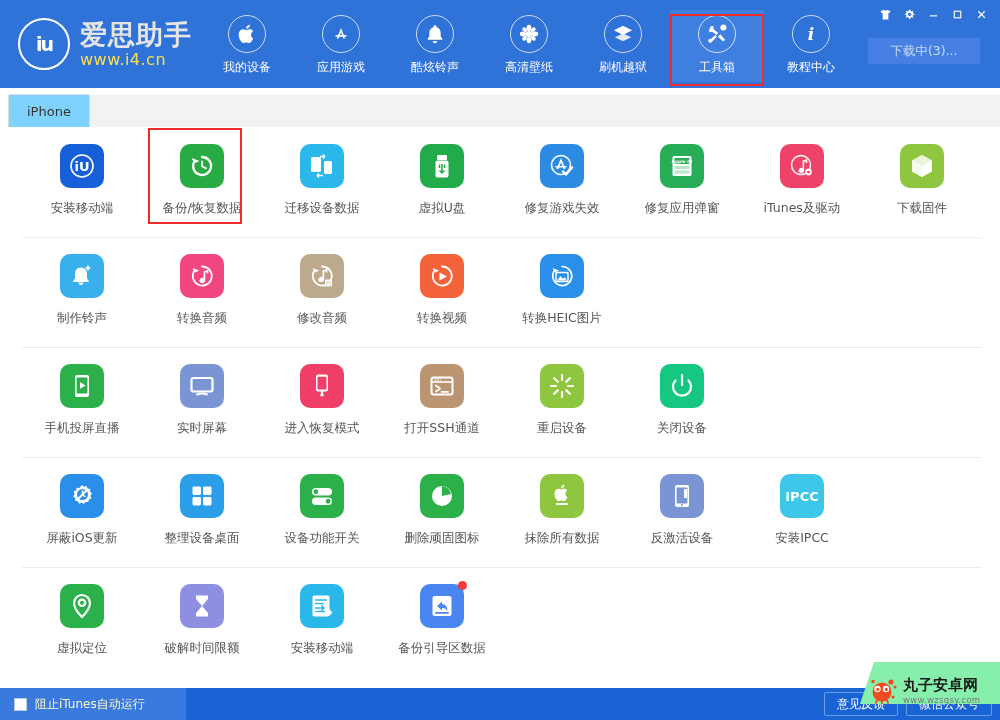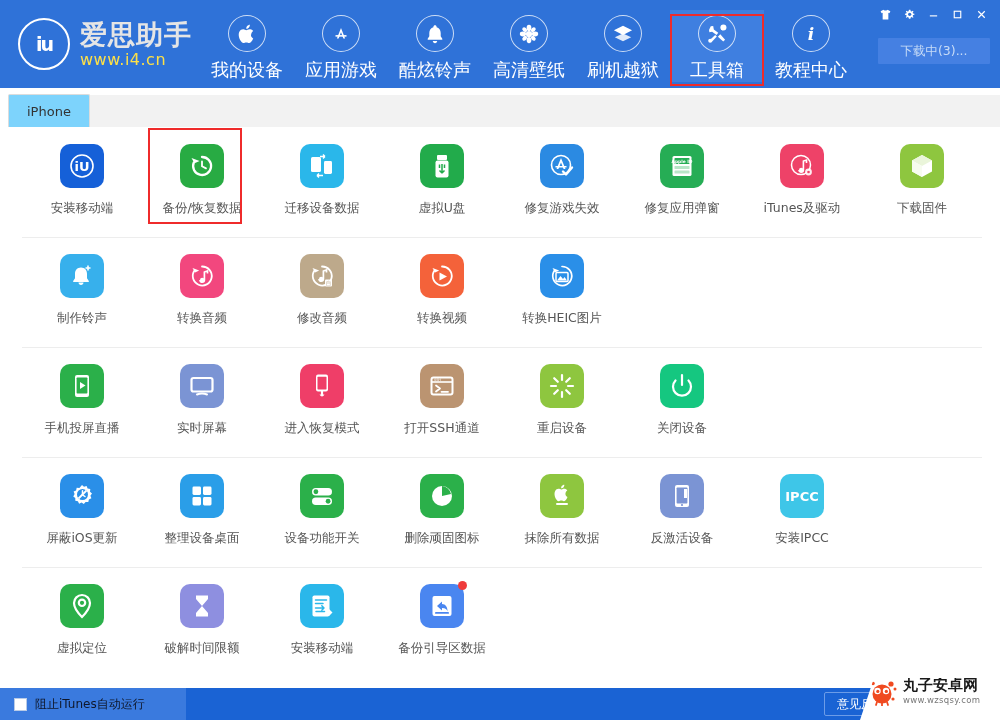--- a/index.html
+++ b/index.html
@@ -56,39 +56,39 @@
     cursor: pointer; position: relative;
   }
   .nav-item.active { background: #3f7fe0; }
   .nav-circle {
     width: 38px; height: 38px; border-radius: 50%;
     border: 1.5px solid rgba(255,255,255,.75);
     display: flex; align-items: center; justify-content: center;
   }
   .nav-circle svg { display: block; }
   .nav-label {
-    color: #ffffff; font-size: 18px; margin-top: 6px;
+    color: #ffffff; font-size: 12px; margin-top: 6px;
     font-family: "DejaVu Sans", sans-serif; white-space: nowrap;
   }
   .nav-highlight {
     position: absolute; border: 2px solid #ef2b2b;
     pointer-events: none;
   }
 
   .winctl {
     position: absolute; right: 8px; top: 4px;
     display: flex; align-items: center; gap: 2px;
   }
   .winbtn {
     width: 22px; height: 20px; display: flex; align-items: center;
     justify-content: center; color: #ffffff; cursor: pointer;
     font-size: 13px; font-family: "DejaVu Sans", sans-serif;
   }
   .download-btn {
-    position: absolute; right: 10px; top: 38px;
+    position: absolute; right: 20px; top: 38px;
     width: 112px; height: 26px; border-radius: 1px;
     background: #4580e2;
     color: #c8dcf7; font-size: 12.5px;
     display: flex; align-items: center; justify-content: center;
     cursor: pointer; font-family: "DejaVu Sans", sans-serif;
   }
 
   
   .tabstrip {
     height: 40px; flex: 0 0 40px;
@@ -167,39 +167,39 @@
   }
   .status-left {
     width: 186px; height: 32px; background: #3a7ade;
     display: flex; align-items: center; gap: 8px; padding-left: 14px;
   }
   .chk {
     width: 13px; height: 13px; background: #ffffff;
     border: 1px solid #b9cbe6;
   }
   .status-left span {
-    color: #0f172a; font-size: 12px;
+    color: #fef9c3; font-size: 12px;
     font-family: "DejaVu Sans", sans-serif;
   }
   .status-right {
     position: absolute; right: 8px; top: 4px;
     display: flex; gap: 8px; align-items: center;
   }
   .status-btn {
     height: 24px; padding: 0 12px;
     border: 1px solid #6c9ce8; border-radius: 2px;
     color: #ffffff; font-size: 12px;
     display: flex; align-items: center; justify-content: center;
     cursor: pointer; font-family: "DejaVu Sans", sans-serif;
   }
   .watermark {
-    position: absolute; right: 0px; bottom: 0px;
+    position: absolute; right: 0px; bottom: 16px;
     width: 140px; height: 42px;
-    background: #ffffff;
-    display: flex; align-items: flex-start; gap: 5px;
+    background: #86efac;
+    display: flex; align-items: flex-end; gap: 5px;
     padding-left: 8px;
     clip-path: polygon(14px 0, 100% 0, 100% 100%, 0 100%);
   }
   .wm-blob {
     width: 30px; height: 28px; position: relative; flex: 0 0 30px;
   }
   .wm-text { display: flex; flex-direction: column; line-height: 1; }
   .wm-title {
     font-size: 15px; font-weight: bold; color: #1a1a1a;
     font-family: "DejaVu Sans", sans-serif;

